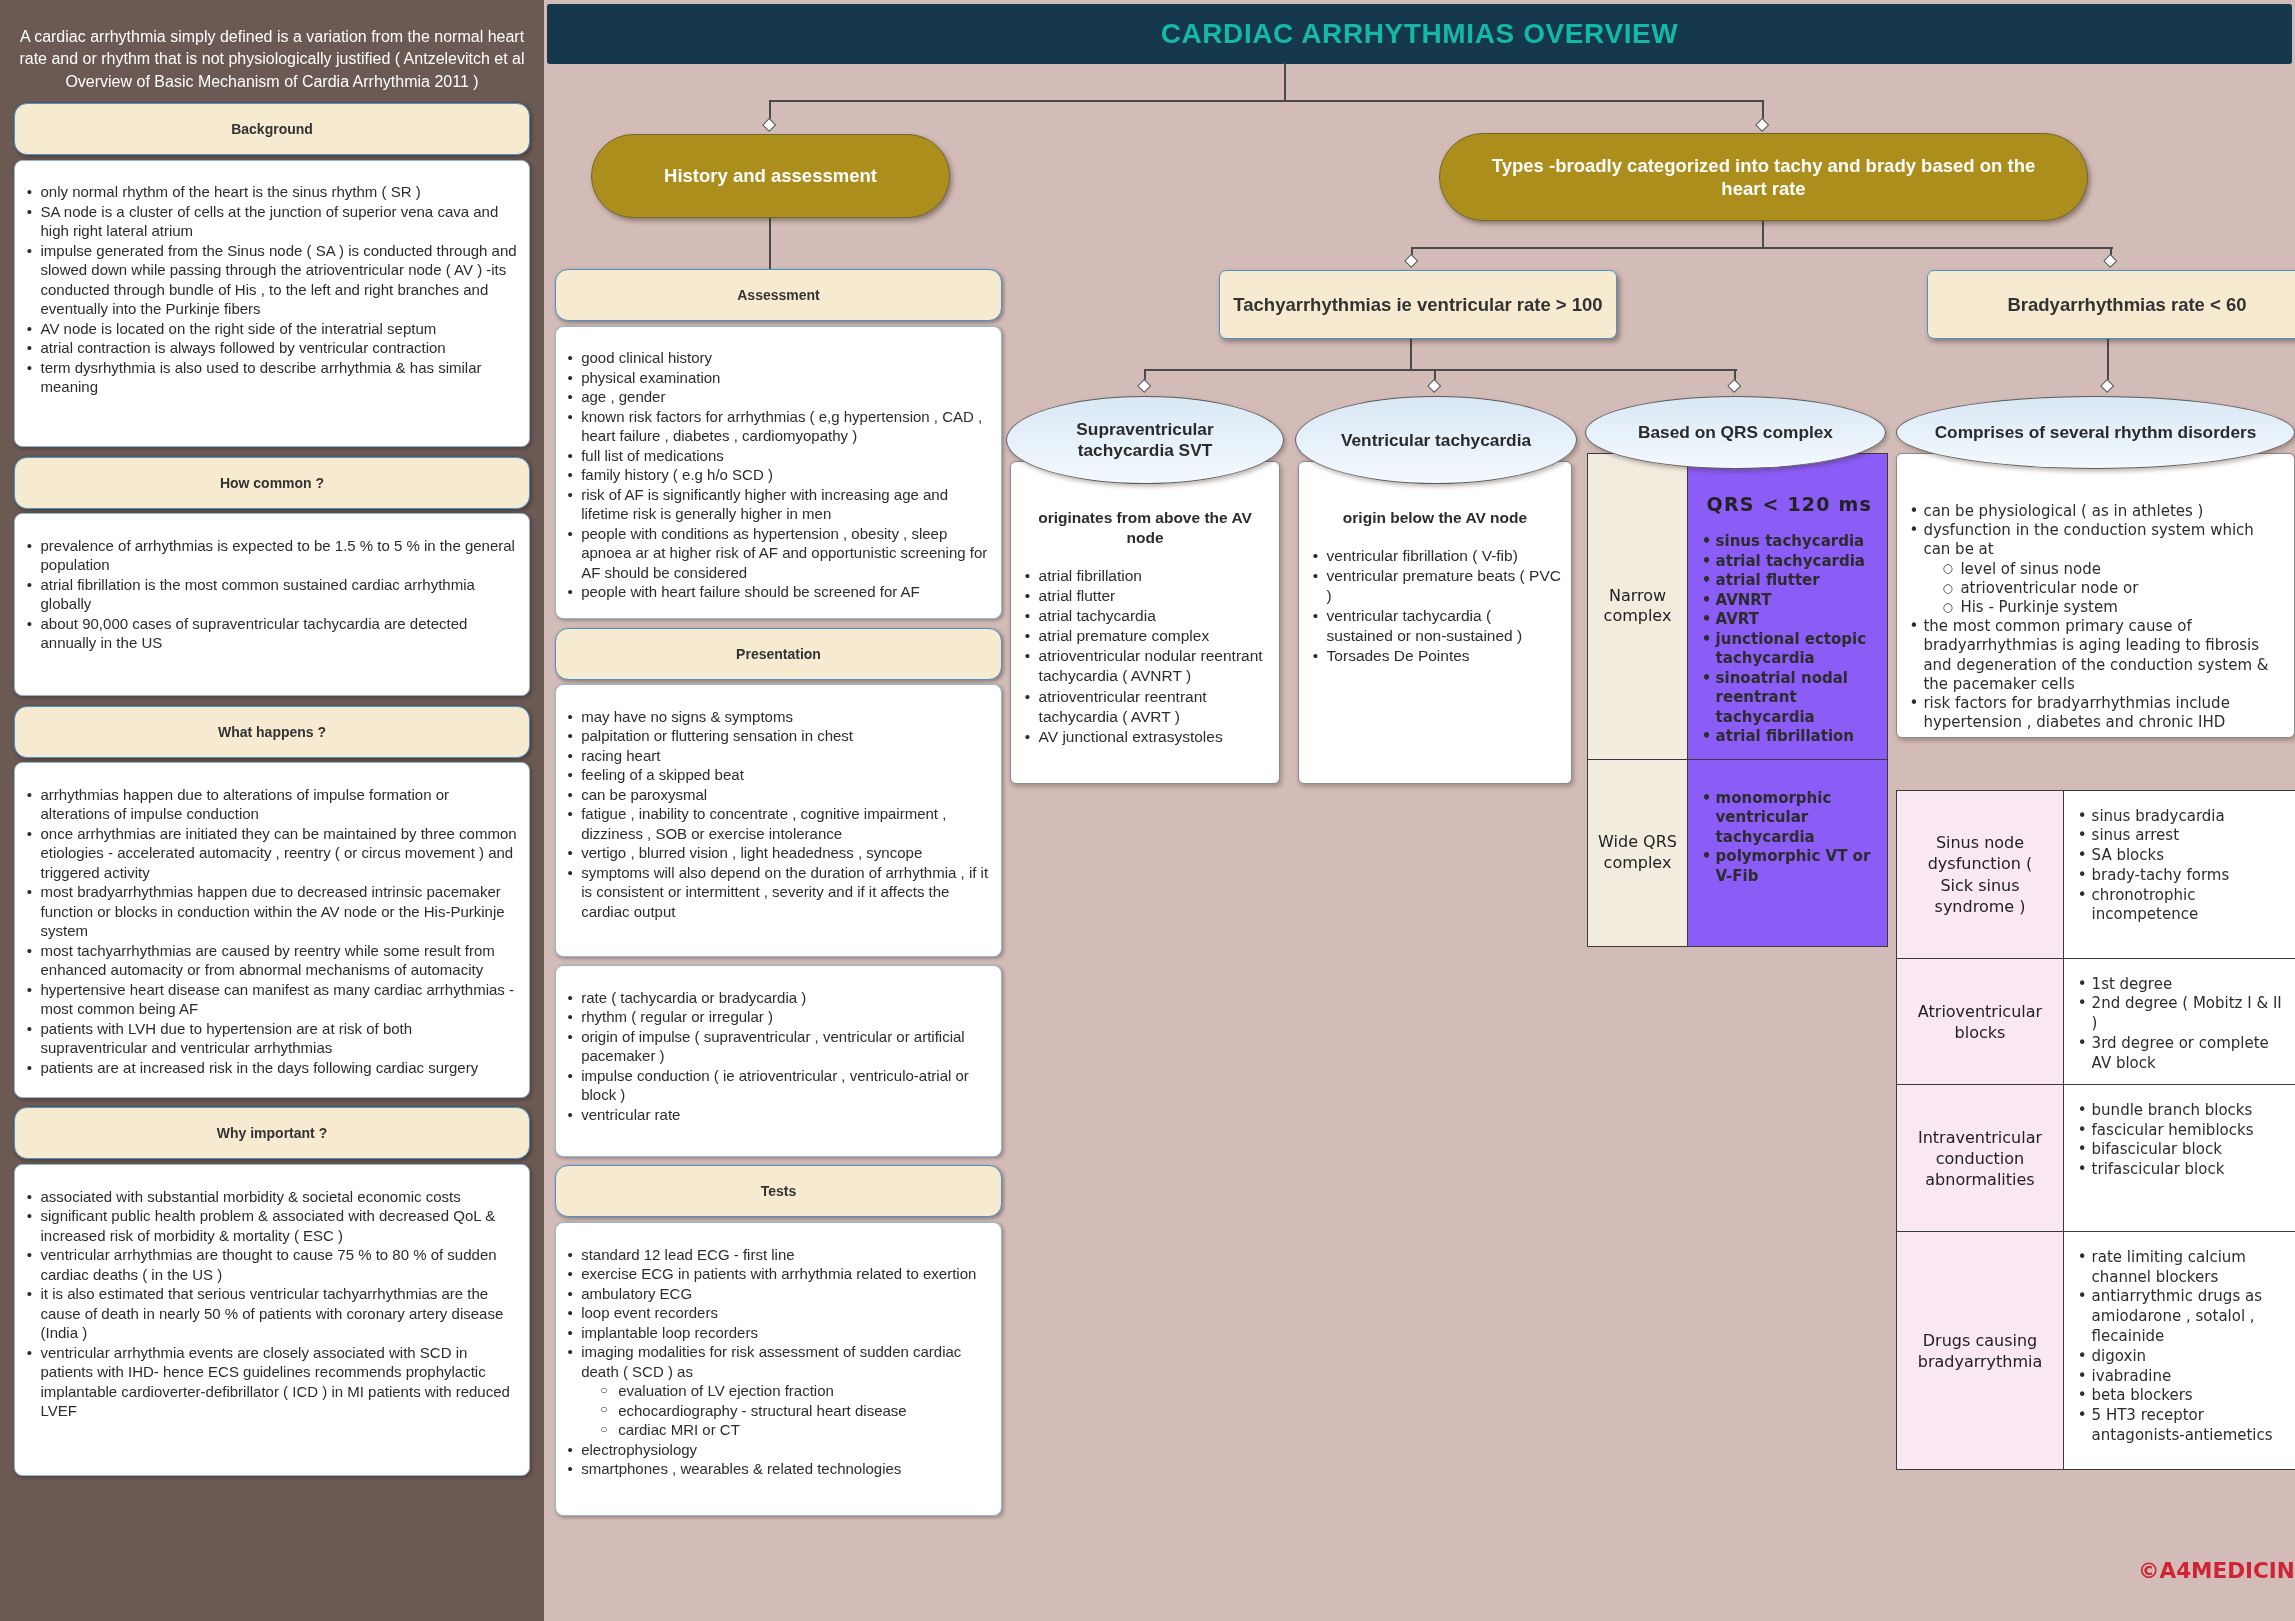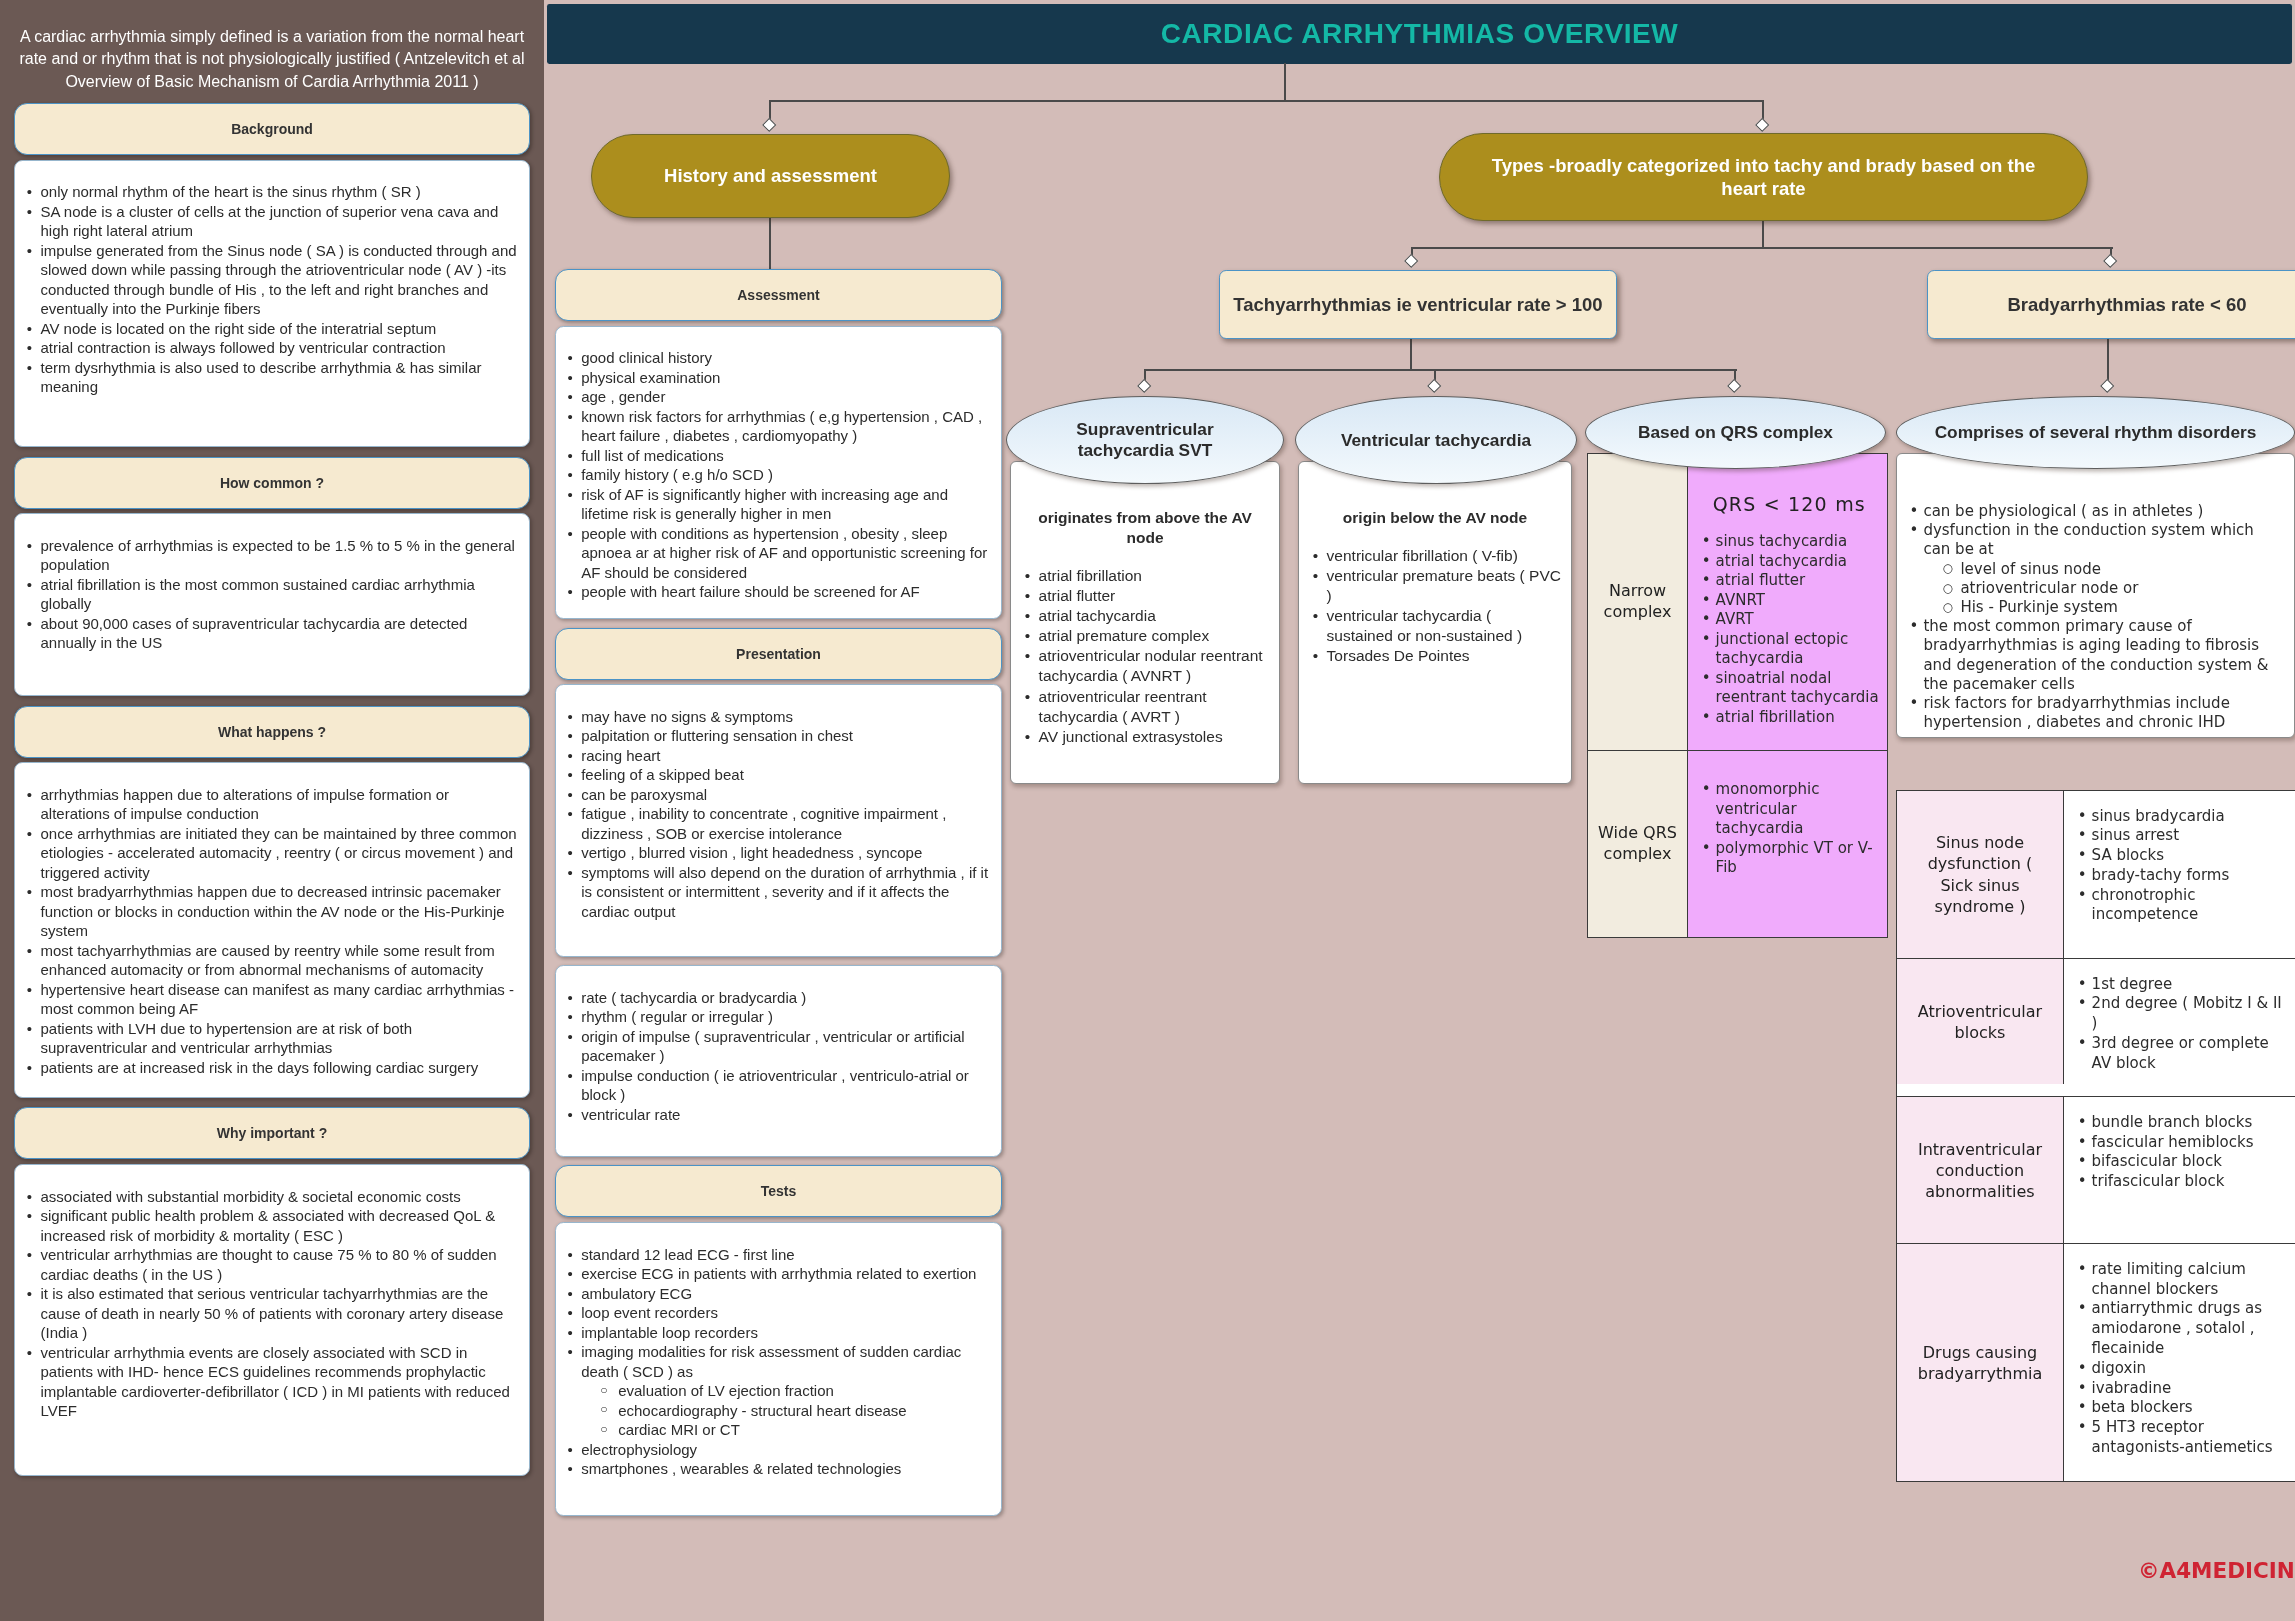--- a/index.html
+++ b/index.html
@@ -74,37 +74,37 @@
   }
   .intro-line{text-align:center;margin:15.5px 3.6px 18px 3.6px;font-weight:bold;}
   .wide{font-family:"DejaVu Sans",sans-serif;}
   
   .qrs-table{
     position:absolute;left:1587px;top:453px;width:299px;background:#fff;border:1.2px solid #3a3a3a;
     display:grid;grid-template-columns:99px 1fr;z-index:2;font-size:15px;line-height:1.3;
   }
   .qrs-table .cell{box-sizing:border-box;}
   .qrs-table .lbl{background:#f2ecdf;display:flex;align-items:center;justify-content:center;text-align:center;font-size:16px;color:#222;padding:6px;}
-  .qrs-table .cnt{background:#f0abfc;border-left:1.2px solid #3a3a3a;padding:12px 6px 12px 9.6px;}
+  .qrs-table .cnt{background:#8b5cf6;border-left:1.2px solid #3a3a3a;padding:12px 6px 12px 9.6px;font-weight:bold;}
   .qrs-table .r2{border-top:1.2px solid #3a3a3a;}
   .qrs-r1{min-height:296px;}
   .qrs-r2{min-height:187px;}
   .qrs-heading{text-align:center;font-size:19px;letter-spacing:1.2px;margin:26px 0 15.5px 0;color:#222;}
   .qrs-cnt2{padding-top:29px !important;}
   
   .comprises-body{padding:48px 9.6px 12px 8.4px;font-size:15px;line-height:1.28;}
   
   .btm-table{
     position:absolute;left:1896px;top:790px;width:399px;background:#fff;border:1.2px solid #3a3a3a;
     display:grid;grid-template-columns:166px 1fr;z-index:2;font-size:15px;line-height:1.32;
   }
   .btm-table .lbl{background:#f9e7f1;display:flex;align-items:center;justify-content:center;text-align:center;font-size:16px;color:#222;padding:14px;box-sizing:border-box;}
   .btm-table .cnt{background:#fff;border-left:1.2px solid #3a3a3a;padding:15.5px 7.2px 10.8px 9.6px;box-sizing:border-box;}
   .btm-table .rn{border-top:1.2px solid #3a3a3a;}
-  .row1{min-height:167px;}.row2{min-height:105px;}.row3{min-height:147px;margin-top:12px;}.row4{min-height:238px;}
+  .row1{min-height:167px;}.row2{min-height:105px;}.row3{min-height:147px;}.row4{min-height:238px;}
   
   .watermark{position:absolute;left:2138px;top:1558px;color:#cf2433;font-weight:bold;font-size:21.5px;font-family:"DejaVu Sans",sans-serif;}
 </style>
 </head>
 <body>
 
 <div id="canvas">
 
   <div class="sidebar">
     <div class="intro">

